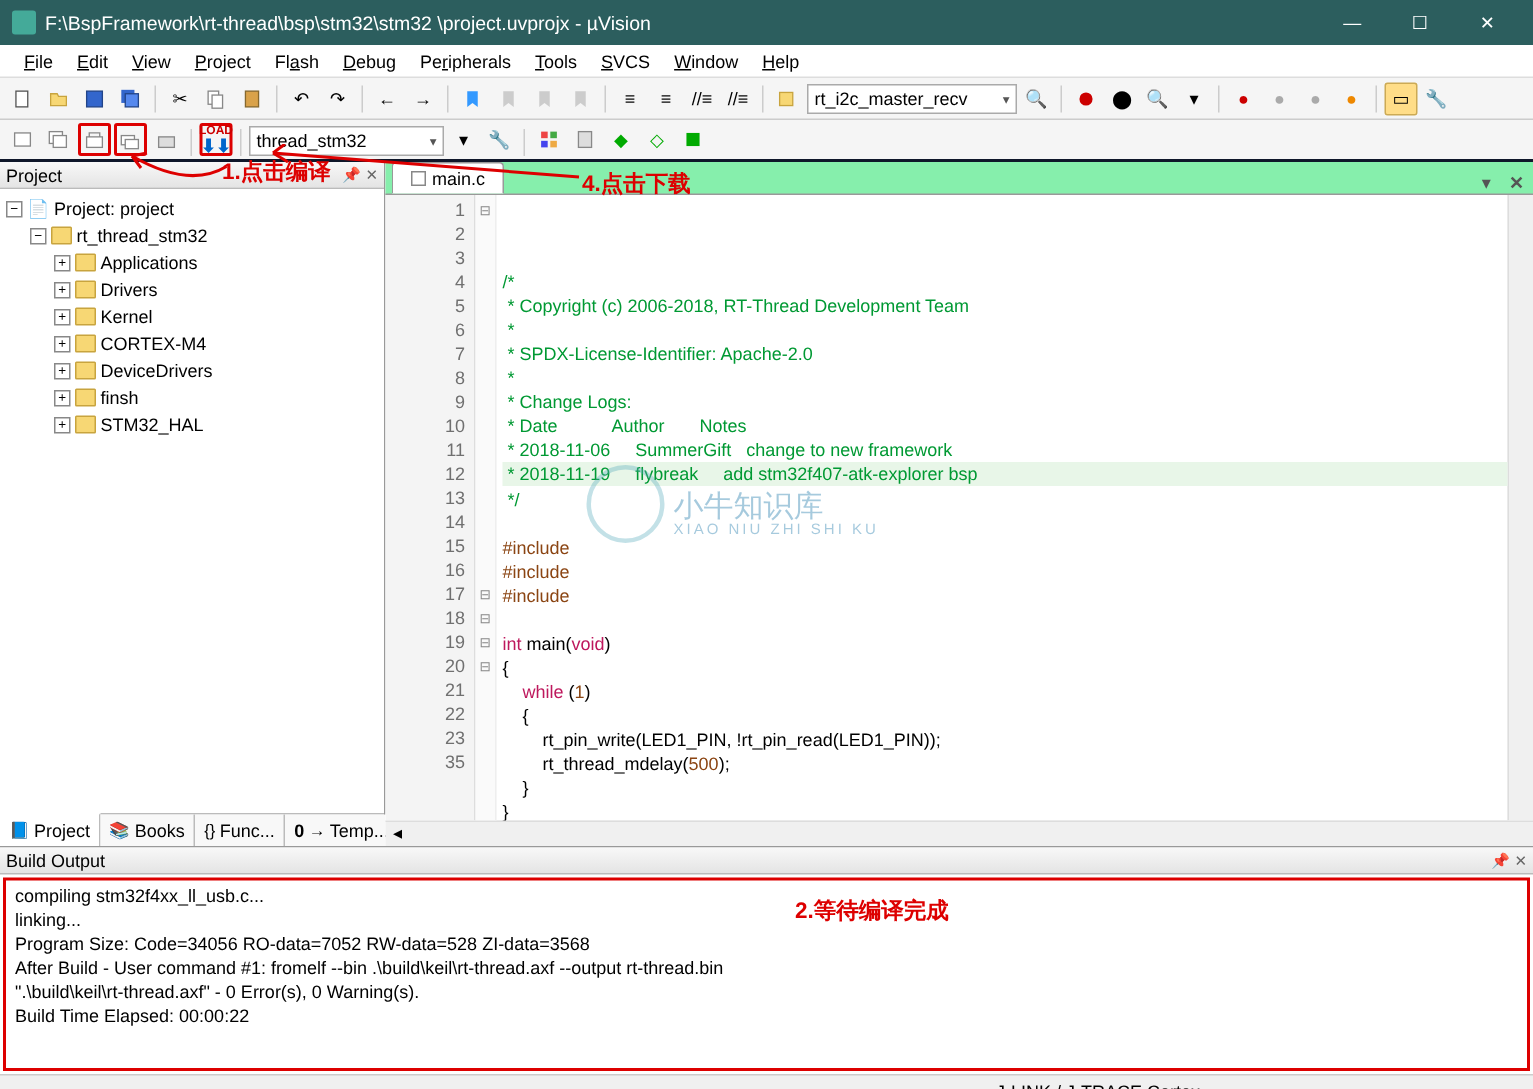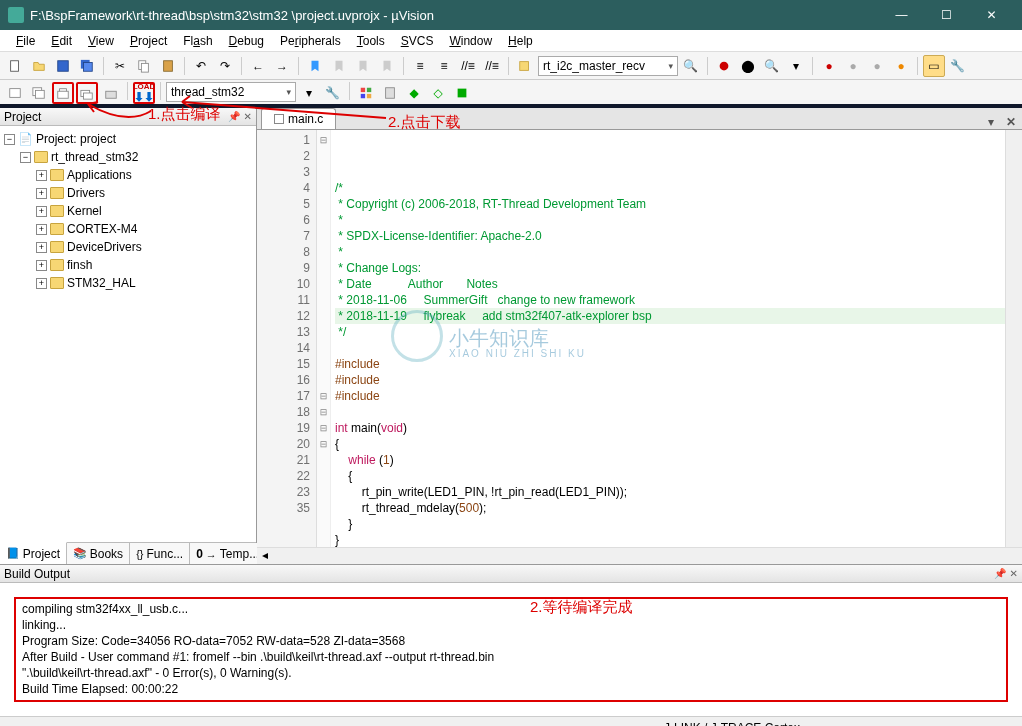--- a/index.html
+++ b/index.html
@@ -10,53 +10,53 @@
 .titlebar .wbtn{width:45px;height:30px;display:flex;align-items:center;justify-content:center;color:#fff}
 .menubar{height:22px;background:#fff;display:flex;align-items:center;padding:0 8px;border-bottom:1px solid #ddd}
 .menubar span{padding:2px 8px;cursor:default}
 .menubar span u{text-decoration:underline}
 .toolbar{height:28px;background:#f5f5f5;display:flex;align-items:center;padding:2px 4px;border-bottom:1px solid #ccc;gap:2px}
 .tbtn{width:22px;height:22px;display:flex;align-items:center;justify-content:center;border:1px solid transparent;border-radius:2px}
 .tbtn svg{width:14px;height:14px}
 .sep{width:1px;height:18px;background:#ccc;margin:0 3px}
 .combo{height:20px;border:1px solid #aaa;background:#fff;padding:0 2px 0 4px;font-size:11px;min-width:140px;position:relative;display:flex;align-items:center}
 .combo::after{content:"▾";position:absolute;right:4px;font-size:9px;color:#555}
-.toolbar2{height:28px;background:#f5f5f5;display:flex;align-items:flex-start;padding:2px 4px;border-bottom:4px solid #0f172a;gap:2px}
+.toolbar2{height:28px;background:#f5f5f5;display:flex;align-items:flex-end;padding:2px 4px;border-bottom:2px solid #0f172a;gap:2px}
 .redbox{border:2px solid #d00!important;z-index:10}
 .main{display:flex;height:456px}
 .projpane{width:257px;background:#fff;border-right:1px solid #999;display:flex;flex-direction:column}
 .panehdr{height:18px;background:linear-gradient(#f8f8f8,#e4e4e4);border-bottom:1px solid #bbb;padding:1px 4px;font-size:11px;display:flex;align-items:center;justify-content:space-between}
 .panehdr .pin{font-size:10px;color:#666}
 .tree{flex:1;padding:4px 2px;overflow:auto;font-size:12px}
 .tnode{display:flex;align-items:center;height:18px;white-space:nowrap;gap:3px}
 .texp{width:11px;height:11px;border:1px solid #888;display:flex;align-items:center;justify-content:center;font-size:9px;line-height:1;background:#fff;cursor:pointer}
 .tfld{width:14px;height:12px;background:#f7d774;border:1px solid #c8a43e;border-radius:1px}
 .projtabs{height:22px;display:flex;border-top:1px solid #bbb;background:#f0f0f0}
 .ptab{padding:2px 6px;font-size:11px;border-right:1px solid #bbb;display:flex;align-items:center;gap:3px;background:#f8f8f8}
 .ptab.active{background:#fff;border-top:1px solid #fff;margin-top:-1px}
 .editor{flex:1;display:flex;flex-direction:column;background:#fff}
-.edtabs{height:22px;display:flex;align-items:flex-end;background:#e5e5e5;padding-left:4px;border-bottom:1px solid #999}
+.edtabs{height:22px;display:flex;align-items:flex-end;background:#86efac;padding-left:4px;border-bottom:1px solid #999}
 .edtab{padding:3px 12px;background:#fff;border:1px solid #999;border-bottom:none;font-size:11px;display:flex;align-items:center;gap:4px;border-radius:3px 3px 0 0}
 .edtab .dot{width:10px;height:10px;background:#fff;border:1px solid #888}
 .edbody{flex:1;display:flex;overflow:hidden;position:relative}
 .gutter{width:60px;background:#f4f4f4;border-right:1px solid #ddd;text-align:right;padding:2px 6px 0 0;color:#707070;font-family:Consolas,monospace;font-size:13px;line-height:16px}
 .fold{width:14px;background:#fafafa;border-right:1px solid #eee;padding-top:2px}
 .fold div{height:16px;display:flex;align-items:center;justify-content:center;font-size:9px;color:#888}
 .code{flex:1;font-family:Consolas,monospace;font-size:13px;line-height:16px;padding:2px 0 0 4px;white-space:pre;color:#000;position:relative}
 .cm{color:#009933}
 .pp{color:#8b4513}
 .kw{color:#be185d}
 .num{color:#8b4513}
 .hl{background:#e8f6e8;display:inline-block;width:100%}
 .watermark{position:absolute;left:60px;top:180px;opacity:.35;pointer-events:none;font-size:16px;color:#0369a1;display:flex;align-items:flex-end;gap:6px}
 .watermark .logo{width:52px;height:52px;border:3px solid #5ab;border-radius:50%;position:relative}
 .buildpane{height:152px;border-top:1px solid #999;display:flex;flex-direction:column;background:#fff}
-.buildbody{flex:1;padding:2px 6px;font-family:Consolas,monospace;font-size:13px;line-height:16px;border:2px solid #d00;margin:14px;overflow:auto;position:relative}
+.buildbody{flex:1;padding:2px 6px;font-family:Consolas,monospace;font-size:13px;line-height:16px;border:2px solid #d00;margin:2px;overflow:auto;position:relative}
 .statusbar{height:22px;background:#f0f0f0;border-top:1px solid #ccc;display:flex;align-items:center;justify-content:flex-end;padding:0 10px;font-size:11px;gap:12px}
-.ann{position:absolute;color:#d00;font-size:15px;font-weight:400;pointer-events:none;z-index:50}
+.ann{position:absolute;color:#d00;font-size:15px;font-weight:700;pointer-events:none;z-index:50}
 .arrow{position:absolute;pointer-events:none;z-index:49}
 .scrollv{width:17px;background:#f0f0f0;border-left:1px solid #ddd}
 .xclose{padding:0 6px;font-weight:bold;color:#555}
 </style>
 </head>
 <body>
 
 <div class="titlebar">
   <div class="icon"></div>
   <div class="title">F:\BspFramework\rt-thread\bsp\stm32\stm32            \project.uvprojx - µVision</div>
@@ -388,21 +388,21 @@
       <div>Build Time Elapsed:  00:00:22</div>
     </div>
 </div>
 
 <div class="statusbar">
   <span>J-LINK / J-TRACE Cortex</span>
   <span style="width:200px"></span>
 </div>
 
 <div class="ann" style="left:148px;top:105px">1.点击编译</div>
-<div class="ann" style="left:388px;top:113px">2.点击下载</div>
+<div class="ann" style="left:388px;top:113px">4.点击下载</div>
 <div class="ann" style="left:530px;top:598px">2.等待编译完成</div>
 
 <svg class="arrow" style="left:76px;top:96px" width="80" height="40">
     <path d="M75 15 Q50 30 12 8" stroke="#d00" stroke-width="2" fill="none"></path>
     <path d="M12 8 l6 8 M12 8 l10 -2" stroke="#d00" stroke-width="2" fill="none"></path>
   </svg>
 <svg class="arrow" style="left:176px;top:96px" width="220" height="30">
     <path d="M210 22 L6 6" stroke="#d00" stroke-width="2" fill="none"></path>
     <path d="M6 6 l10 6 M6 6 l8 -6" stroke="#d00" stroke-width="2" fill="none"></path>
   </svg>

